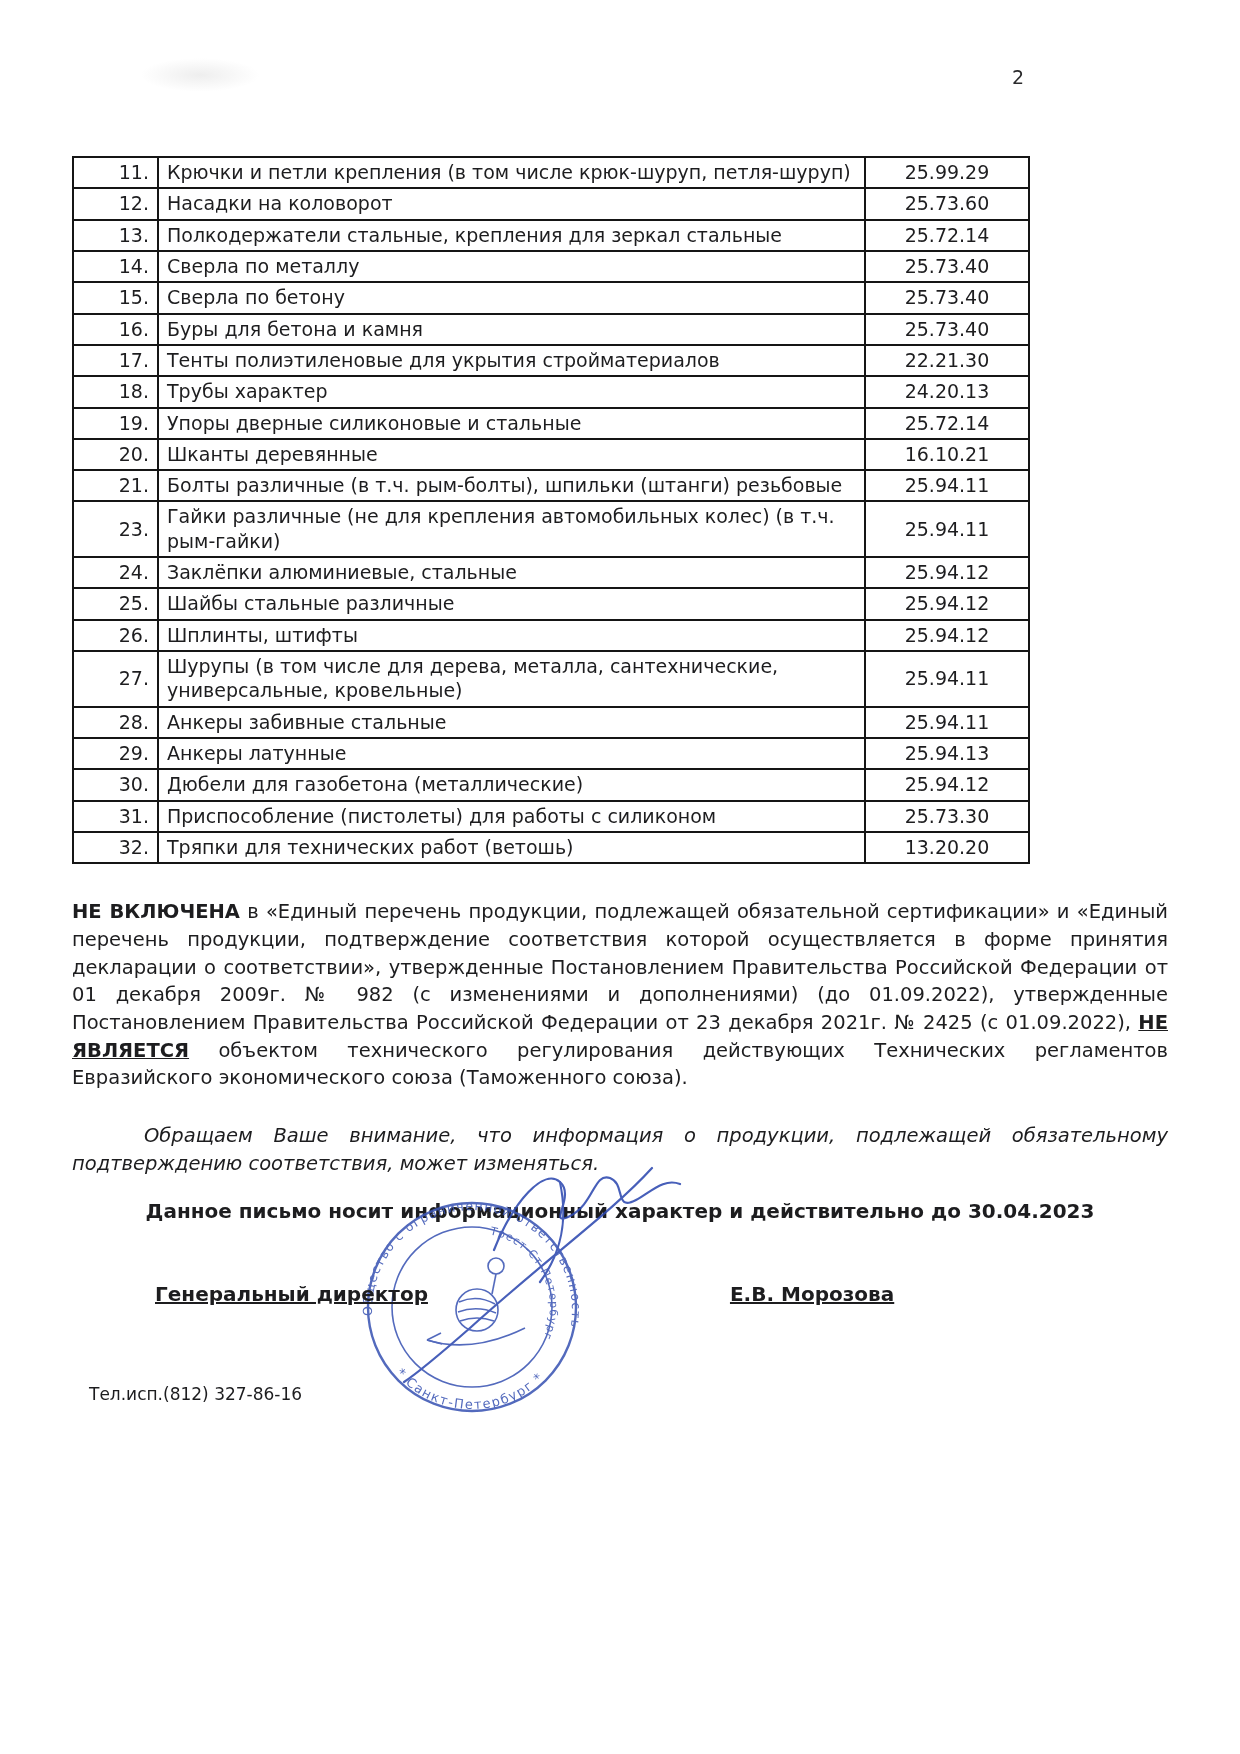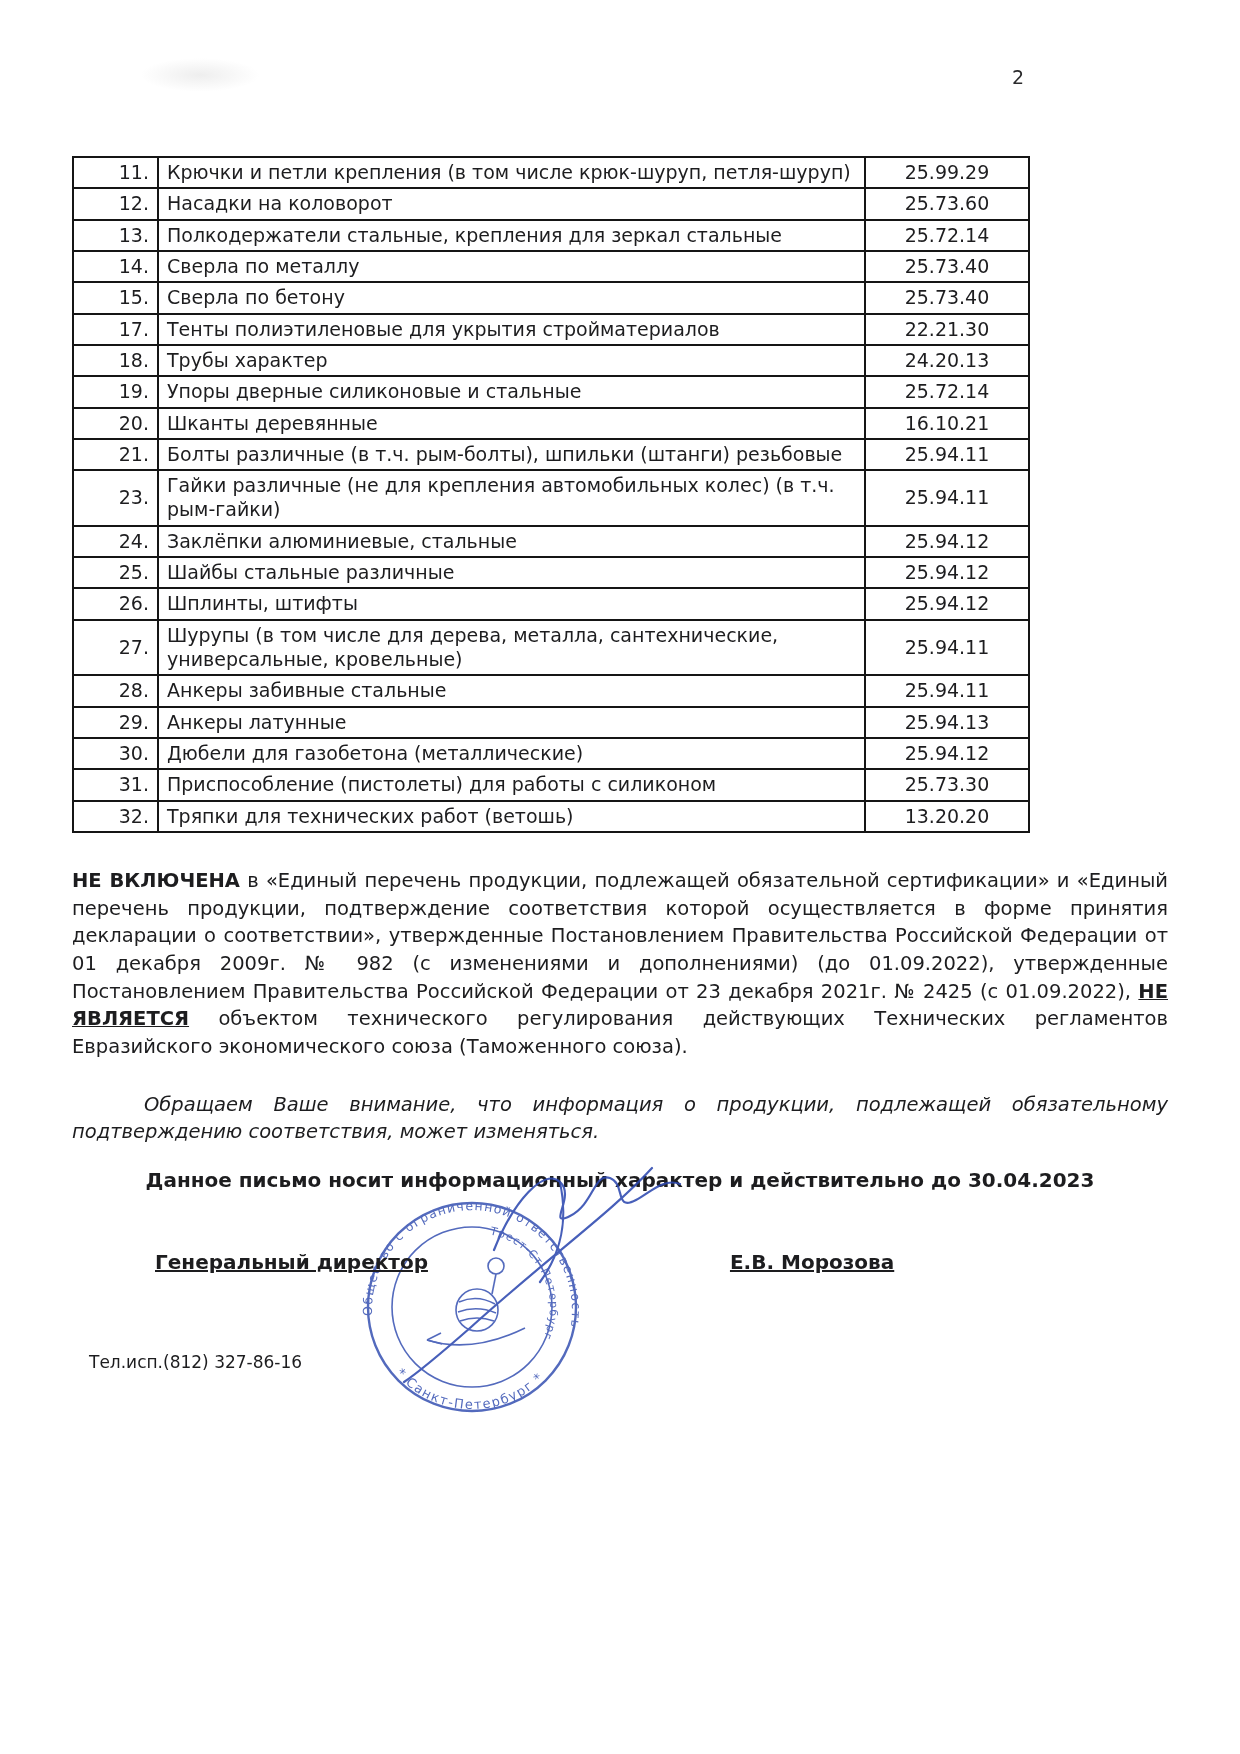--- a/index.html
+++ b/index.html
@@ -120,20 +120,25 @@
           <td class="c-num">14.</td>
           <td class="c-name">Сверла по металлу</td>
           <td class="c-code">25.73.40</td>
         </tr>
         <tr>
           <td class="c-num">15.</td>
           <td class="c-name">Сверла по бетону</td>
           <td class="c-code">25.73.40</td>
         </tr>
         <tr>
+          <td class="c-num">16.</td>
+          <td class="c-name">Буры для бетона и камня</td>
+          <td class="c-code">25.73.40</td>
+        </tr>
+        <tr>
           <td class="c-num">17.</td>
           <td class="c-name">Тенты полиэтиленовые для укрытия стройматериалов</td>
           <td class="c-code">22.21.30</td>
         </tr>
         <tr>
           <td class="c-num">18.</td>
           <td class="c-name">Трубы характер</td>
           <td class="c-code">24.20.13</td>
         </tr>
         <tr>

